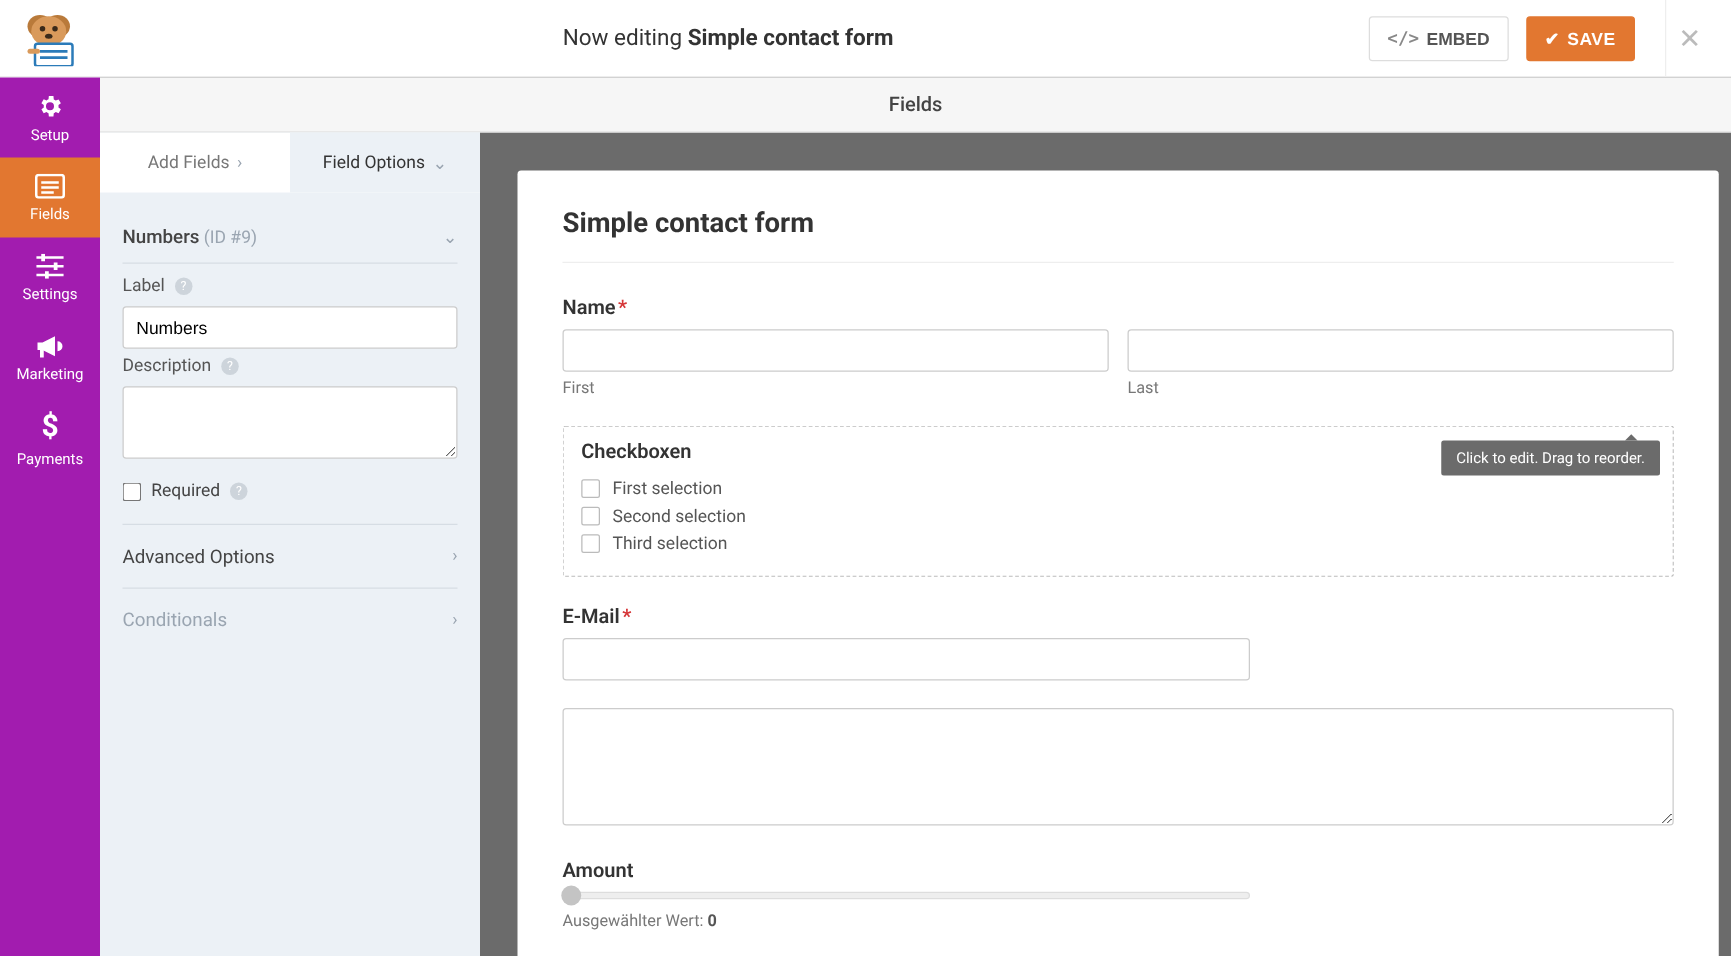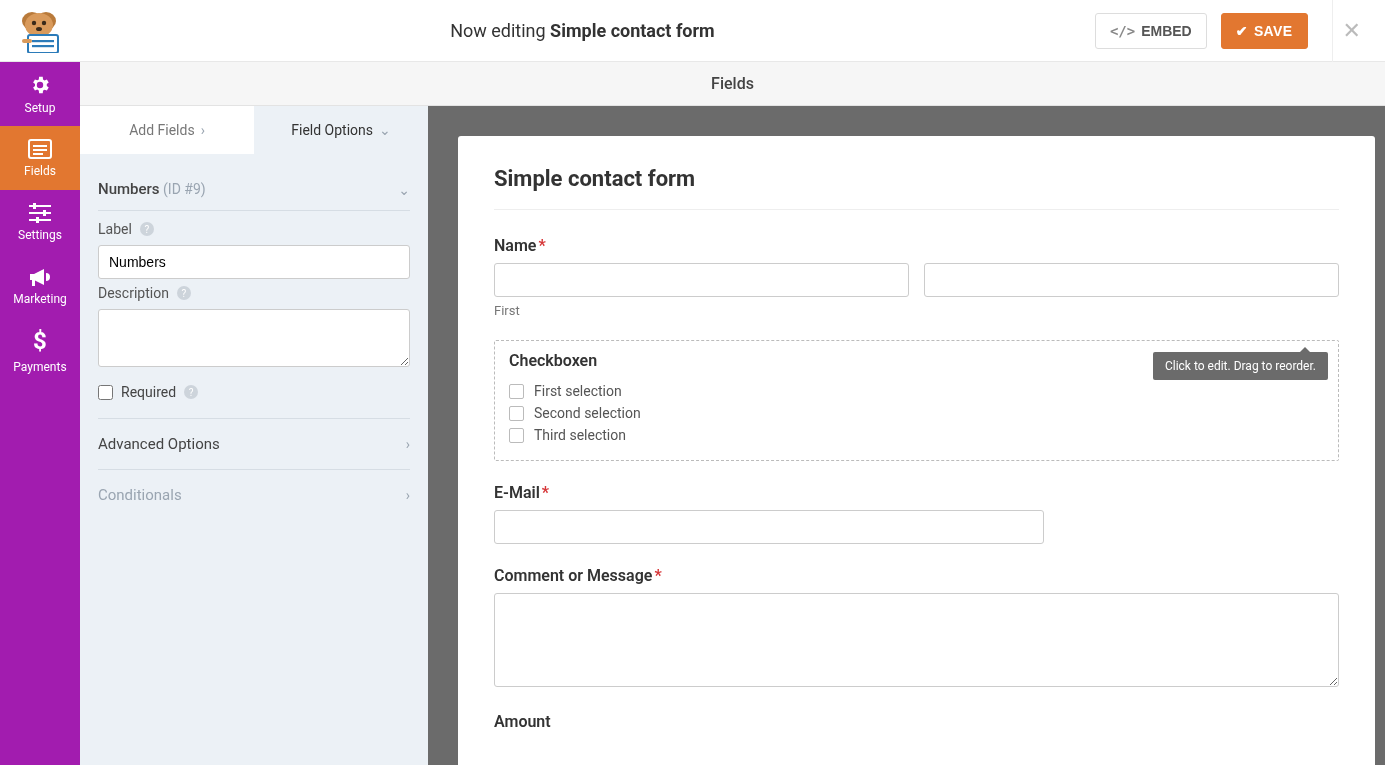--- a/index.html
+++ b/index.html
@@ -25,21 +25,21 @@
   .navitem .icon { font-size: 20px; }
   .navitem.active { background: #e27730; }
 
   
   .center-col { flex: 1; display: flex; flex-direction: column; min-width: 0; background:#6b6b6b; }
   .fields-bar { height: 44px; background: #f6f6f6; border-bottom: 1px solid #e3e3e3; display: flex; align-items: center; justify-content: center; font-size: 16px; color: #444; font-weight: 500; }
 
   .workspace { flex: 1; display: flex; min-height: 0; }
 
   
-  .panel { width: 348px; background: #ecf1f6; display: flex; flex-direction: column; }
+  .panel { width: 304px; background: #ecf1f6; display: flex; flex-direction: column; }
   .panel-tabs { display: flex; height: 48px; background: #fff; }
   .panel-tab { flex: 1; display: flex; align-items: center; justify-content: center; gap: 6px; font-size: 14px; color: #777; cursor: pointer; }
   .panel-tab.active { background: #ecf1f6; color: #333; }
   .panel-body { padding: 14px 18px 20px; flex: 1; overflow: auto; }
   .section-row { display: flex; align-items: flex-end; justify-content: space-between; padding: 12px 0; border-bottom: 1px solid #d6dde4; cursor: pointer; }
   .section-title { font-size: 15px; color: #444; font-weight: 500; }
   .section-id { color: #9aa5b1; font-weight: 400; font-size: 14px; }
   .field-block { padding: 10px 0 18px; border-bottom: 1px solid #d6dde4; }
   .fo-label { font-size: 14px; color: #555; margin-bottom: 8px; display: flex; align-items: center; gap: 8px; }
   .help-q { width: 14px; height: 14px; border-radius: 50%; background: #cdd4db; color: #fff; font-size: 10px; display: inline-flex; align-items: center; justify-content: center; }
@@ -64,21 +64,21 @@
   .sublabel { font-size: 13px; color: #777; margin-top: 6px; }
 
   .field-box { border: 1px dashed #bbb; border-radius: 2px; padding: 10px 14px 14px; position: relative; }
   .field-box .toprow { display:flex; justify-content: space-between; align-items: flex-start; }
   .box-icons { display:flex; gap:10px; align-items:center; }
   .box-icons .ic { color:#bfbfbf; cursor:pointer; font-size:15px; }
   .box-icons .ic.del { color:#d63638; }
   .tooltip { position: absolute; top: 11px; right: 10px; background: #6b6b6b; color: #fff; font-size: 12px; padding: 7px 12px; border-radius: 2px; white-space: nowrap; }
   .tooltip::before { content:""; position:absolute; top:-5px; right:18px; border-left:5px solid transparent; border-right:5px solid transparent; border-bottom:5px solid #6b6b6b; }
   .checks { margin-top: 4px; }
-  .check-item { display: flex; align-items: flex-end; gap: 10px; padding: 3px 0; font-size: 14px; color: #555; }
+  .check-item { display: flex; align-items: flex-start; gap: 10px; padding: 3px 0; font-size: 14px; color: #555; }
   .cbox { width: 15px; height: 15px; border: 1px solid #bbb; border-radius: 2px; display:inline-block; }
 
   .email-input { max-width: 550px; }
   .ftextarea { width: 100%; border: 1px solid #ccc; border-radius: 3px; height: 94px; resize: vertical; }
 
   .slider-wrap { max-width: 550px; }
   .slider-track { position: relative; height: 6px; background: #eee; border: 1px solid #ddd; border-radius: 3px; }
   .slider-thumb { position: absolute; left: 0; top: 50%; transform: translate(-2px, -50%); width: 16px; height: 16px; background: #c4c4c4; border-radius: 50%; }
   .slider-val { font-size: 13px; color: #777; margin-top: 10px; }
   .slider-val .num { font-weight: 700; color: #555; }
@@ -240,20 +240,21 @@
             <label class="flabel">
               <span>Name</span><span class="req-star">*</span>
             </label>
             <div class="name-grid">
               <div class="name-col">
                 <input class="finput" style="">
                 <div class="sublabel">First</div>
               </div>
               <div class="name-col">
                 <input class="finput" style="">
+                <div class="sublabel">Last</div>
               </div>
             </div>
           </div>
 
           <div class="form-row">
             <div class="field-box">
               <div class="toprow">
                 <label class="flabel" style="margin-bottom:6px;">Checkboxen</label>
                 <div class="box-icons">
                   <span class="ic">
@@ -288,28 +289,33 @@
           </div>
 
           <div class="form-row">
             <label class="flabel">
               <span>E-Mail</span><span class="req-star">*</span>
             </label>
             <input class="finput email-input" style="">
           </div>
 
           <div class="form-row">
-            <label class="flabel">
-              <span>Comment or Message</span><span class="req-star">*</span>
-            </label>
             <textarea class="ftextarea" style=""></textarea>
           </div>
 
           <div class="form-row">
             <label class="flabel">Amount</label>
+            <div class="slider-wrap">
+              <div class="slider-track">
+                <div class="slider-thumb"></div>
+              </div>
+              <div class="slider-val">
+                <span>Ausgewählter Wert: </span><span class="num">0</span>
+              </div>
+            </div>
           </div>
 
         </div>
       </div>
 
     </div>
   </div>
 </div>
 
 </body></html>

